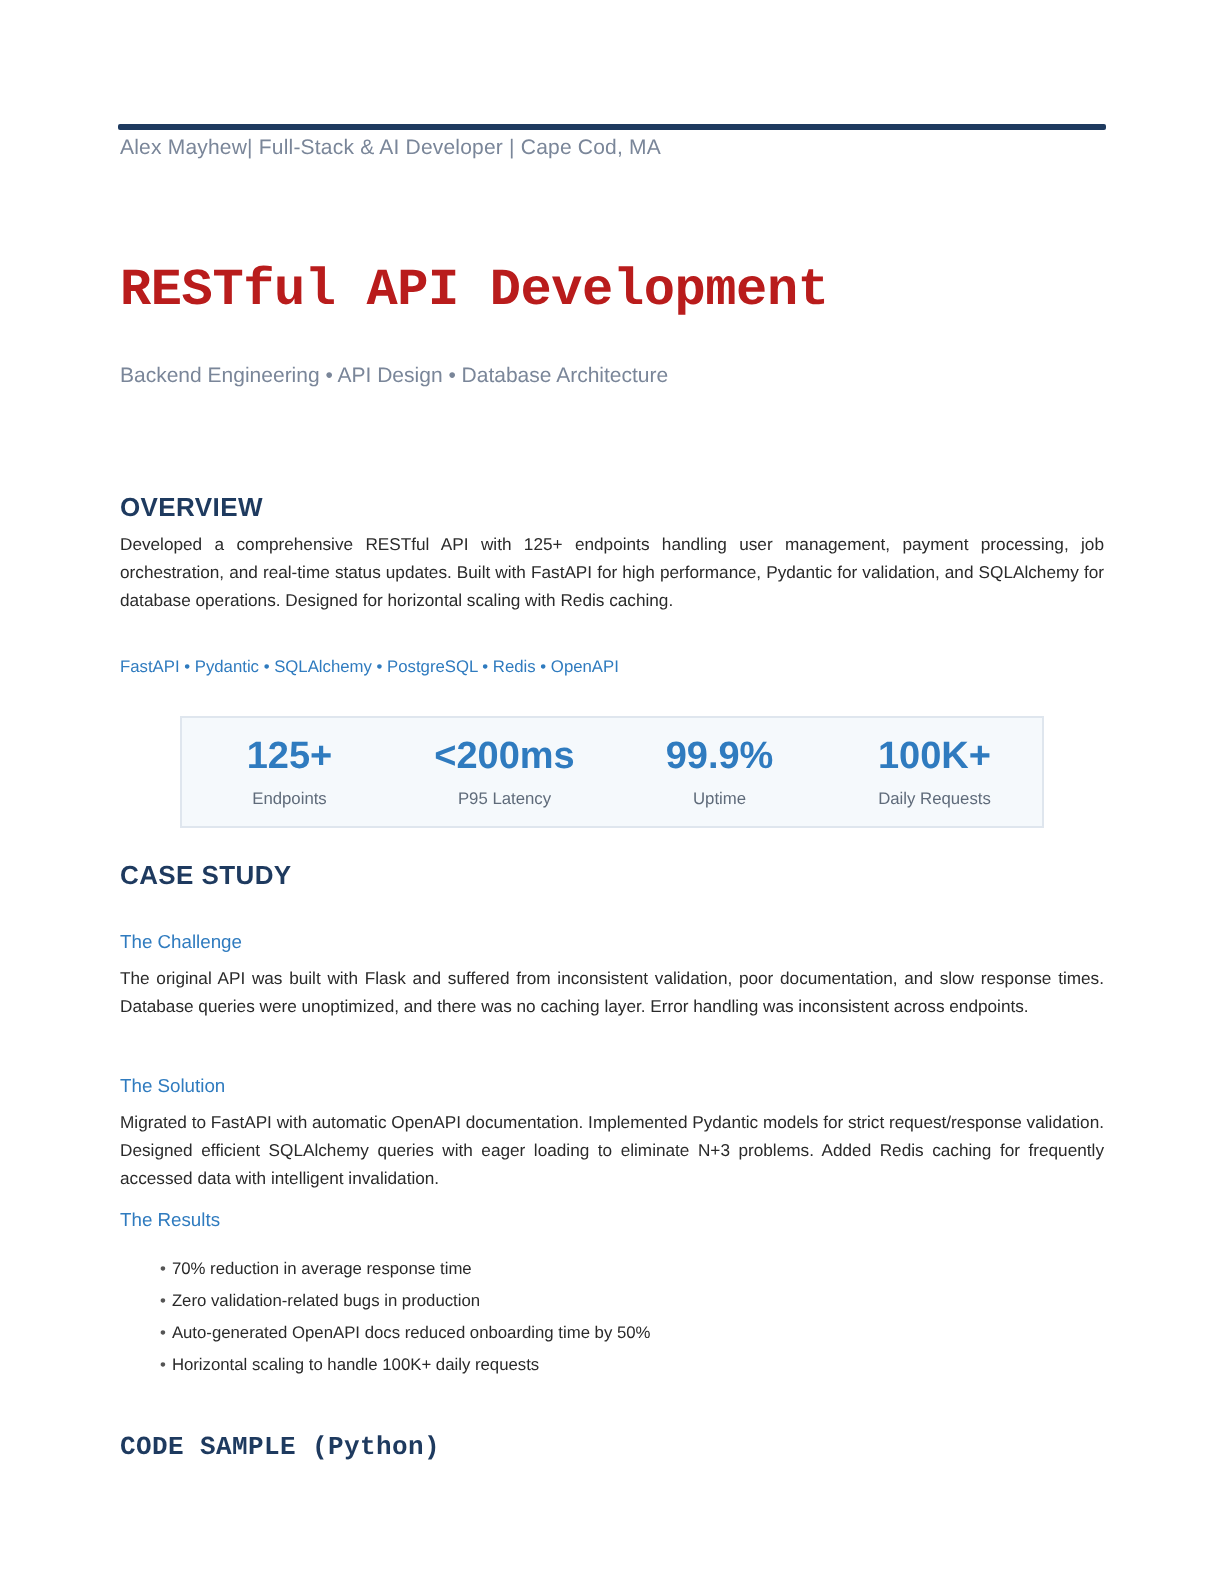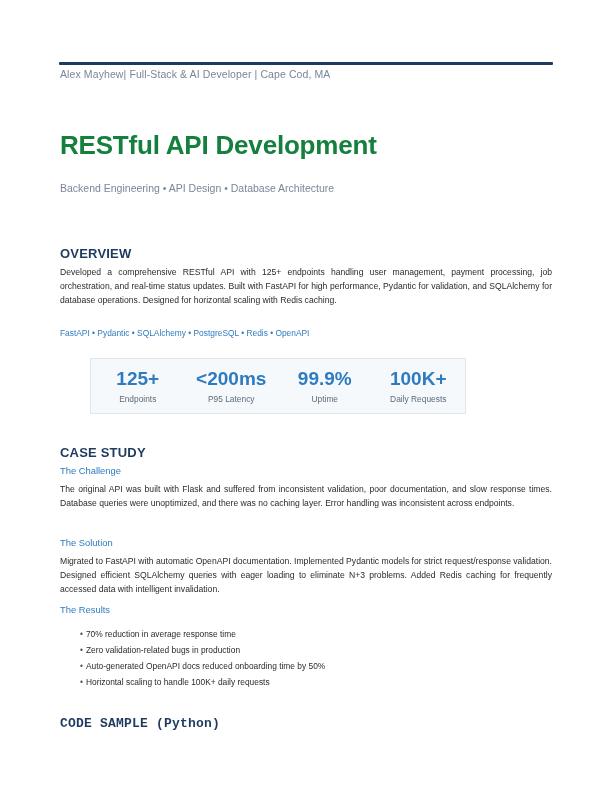--- a/index.html
+++ b/index.html
@@ -1,24 +1,24 @@
 <!DOCTYPE html>
 <html><head>
   <meta charset="utf-8">
   <style>
     html, body { margin: 0; padding: 0; background: #ffffff; }
     body { width: 612px; height: 792px; position: relative; overflow: hidden; font-family: "Liberation Sans", sans-serif; color: #222; }
     .rule { position: absolute; left: 59px; top: 62px; width: 494px; height: 3px; background: #1e3a5f; border-radius: 1px; }
     .byline { position: absolute; left: 60px; top: 68px; font-size: 10.5px; color: #7a8699; letter-spacing: 0.1px; }
-    .title { position: absolute; left: 60px; top: 130px; font-size: 26px; font-weight: bold; color: #15803d; letter-spacing: -0.2px; }
+    .title { position: absolute; left: 60px; top: 130px; font-size: 26px; font-weight: bold; color: #b91c1c; letter-spacing: -0.2px; font-family: Liberation Mono, monospace; }
     .subtitle { position: absolute; left: 60px; top: 182px; font-size: 10.5px; color: #7a8699; }
     .h2 { position: absolute; left: 60px; font-size: 13px; font-weight: bold; color: #1e3a5f; letter-spacing: 0.2px; }
     .para { position: absolute; left: 60px; width: 492px; font-size: 8.6px; line-height: 14.2px; color: #2a2a2a; text-align: justify; }
     .tech { position: absolute; left: 60px; top: 328px; font-size: 8.4px; color: #2f7bbf; }
-    .stats { position: absolute; left: 90px; top: 358px; width: 376px; height: 56px; background: #f5f9fc; border: 1px solid #dfe6ee; box-sizing: border-box; display: flex; }
+    .stats { position: absolute; left: 90px; top: 358px; width: 432px; height: 56px; background: #f5f9fc; border: 1px solid #dfe6ee; box-sizing: border-box; display: flex; }
     .stat { flex: 1; text-align: center; }
     .stat-val { font-size: 19px; font-weight: bold; color: #2f7bbf; margin-top: 9px; line-height: 22px; }
     .stat-lbl { font-size: 8.4px; color: #5f6b7a; margin-top: 4px; }
     .h3 { position: absolute; left: 60px; font-size: 9.4px; color: #2f7bbf; }
     .bullets { position: absolute; left: 80px; top: 626px; list-style: none; margin: 0; padding: 0; }
     .bullets li { font-size: 8.4px; color: #2a2a2a; line-height: 16px; }
     .bullets li::before { content: "\2022"; margin-right: 3px; color: #555; }
   </style>
 </head>
 <body>
@@ -44,21 +44,21 @@
   <div class="stat">
     <div class="stat-val">99.9%</div>
     <div class="stat-lbl">Uptime</div>
   </div>
   <div class="stat">
     <div class="stat-val">100K+</div>
     <div class="stat-lbl">Daily Requests</div>
   </div>
 </div>
 
-<div class="h2" style="top:445px;">CASE STUDY</div>
+<div class="h2" style="top:430px;">CASE STUDY</div>
 
 <div class="h3" style="top:465px;">The Challenge</div>
 <div class="para" style="top:482px;">The original API was built with Flask and suffered from inconsistent validation, poor documentation, and slow response times. Database queries were unoptimized, and there was no caching layer. Error handling was inconsistent across endpoints.</div>
 
 <div class="h3" style="top:537px;">The Solution</div>
 <div class="para" style="top:554px;">Migrated to FastAPI with automatic OpenAPI documentation. Implemented Pydantic models for strict request/response validation. Designed efficient SQLAlchemy queries with eager loading to eliminate N+3 problems. Added Redis caching for frequently accessed data with intelligent invalidation.</div>
 
 <div class="h3" style="top:604px;text-align:center;">The Results</div>
 <ul class="bullets">
   <li>70% reduction in average response time</li>

